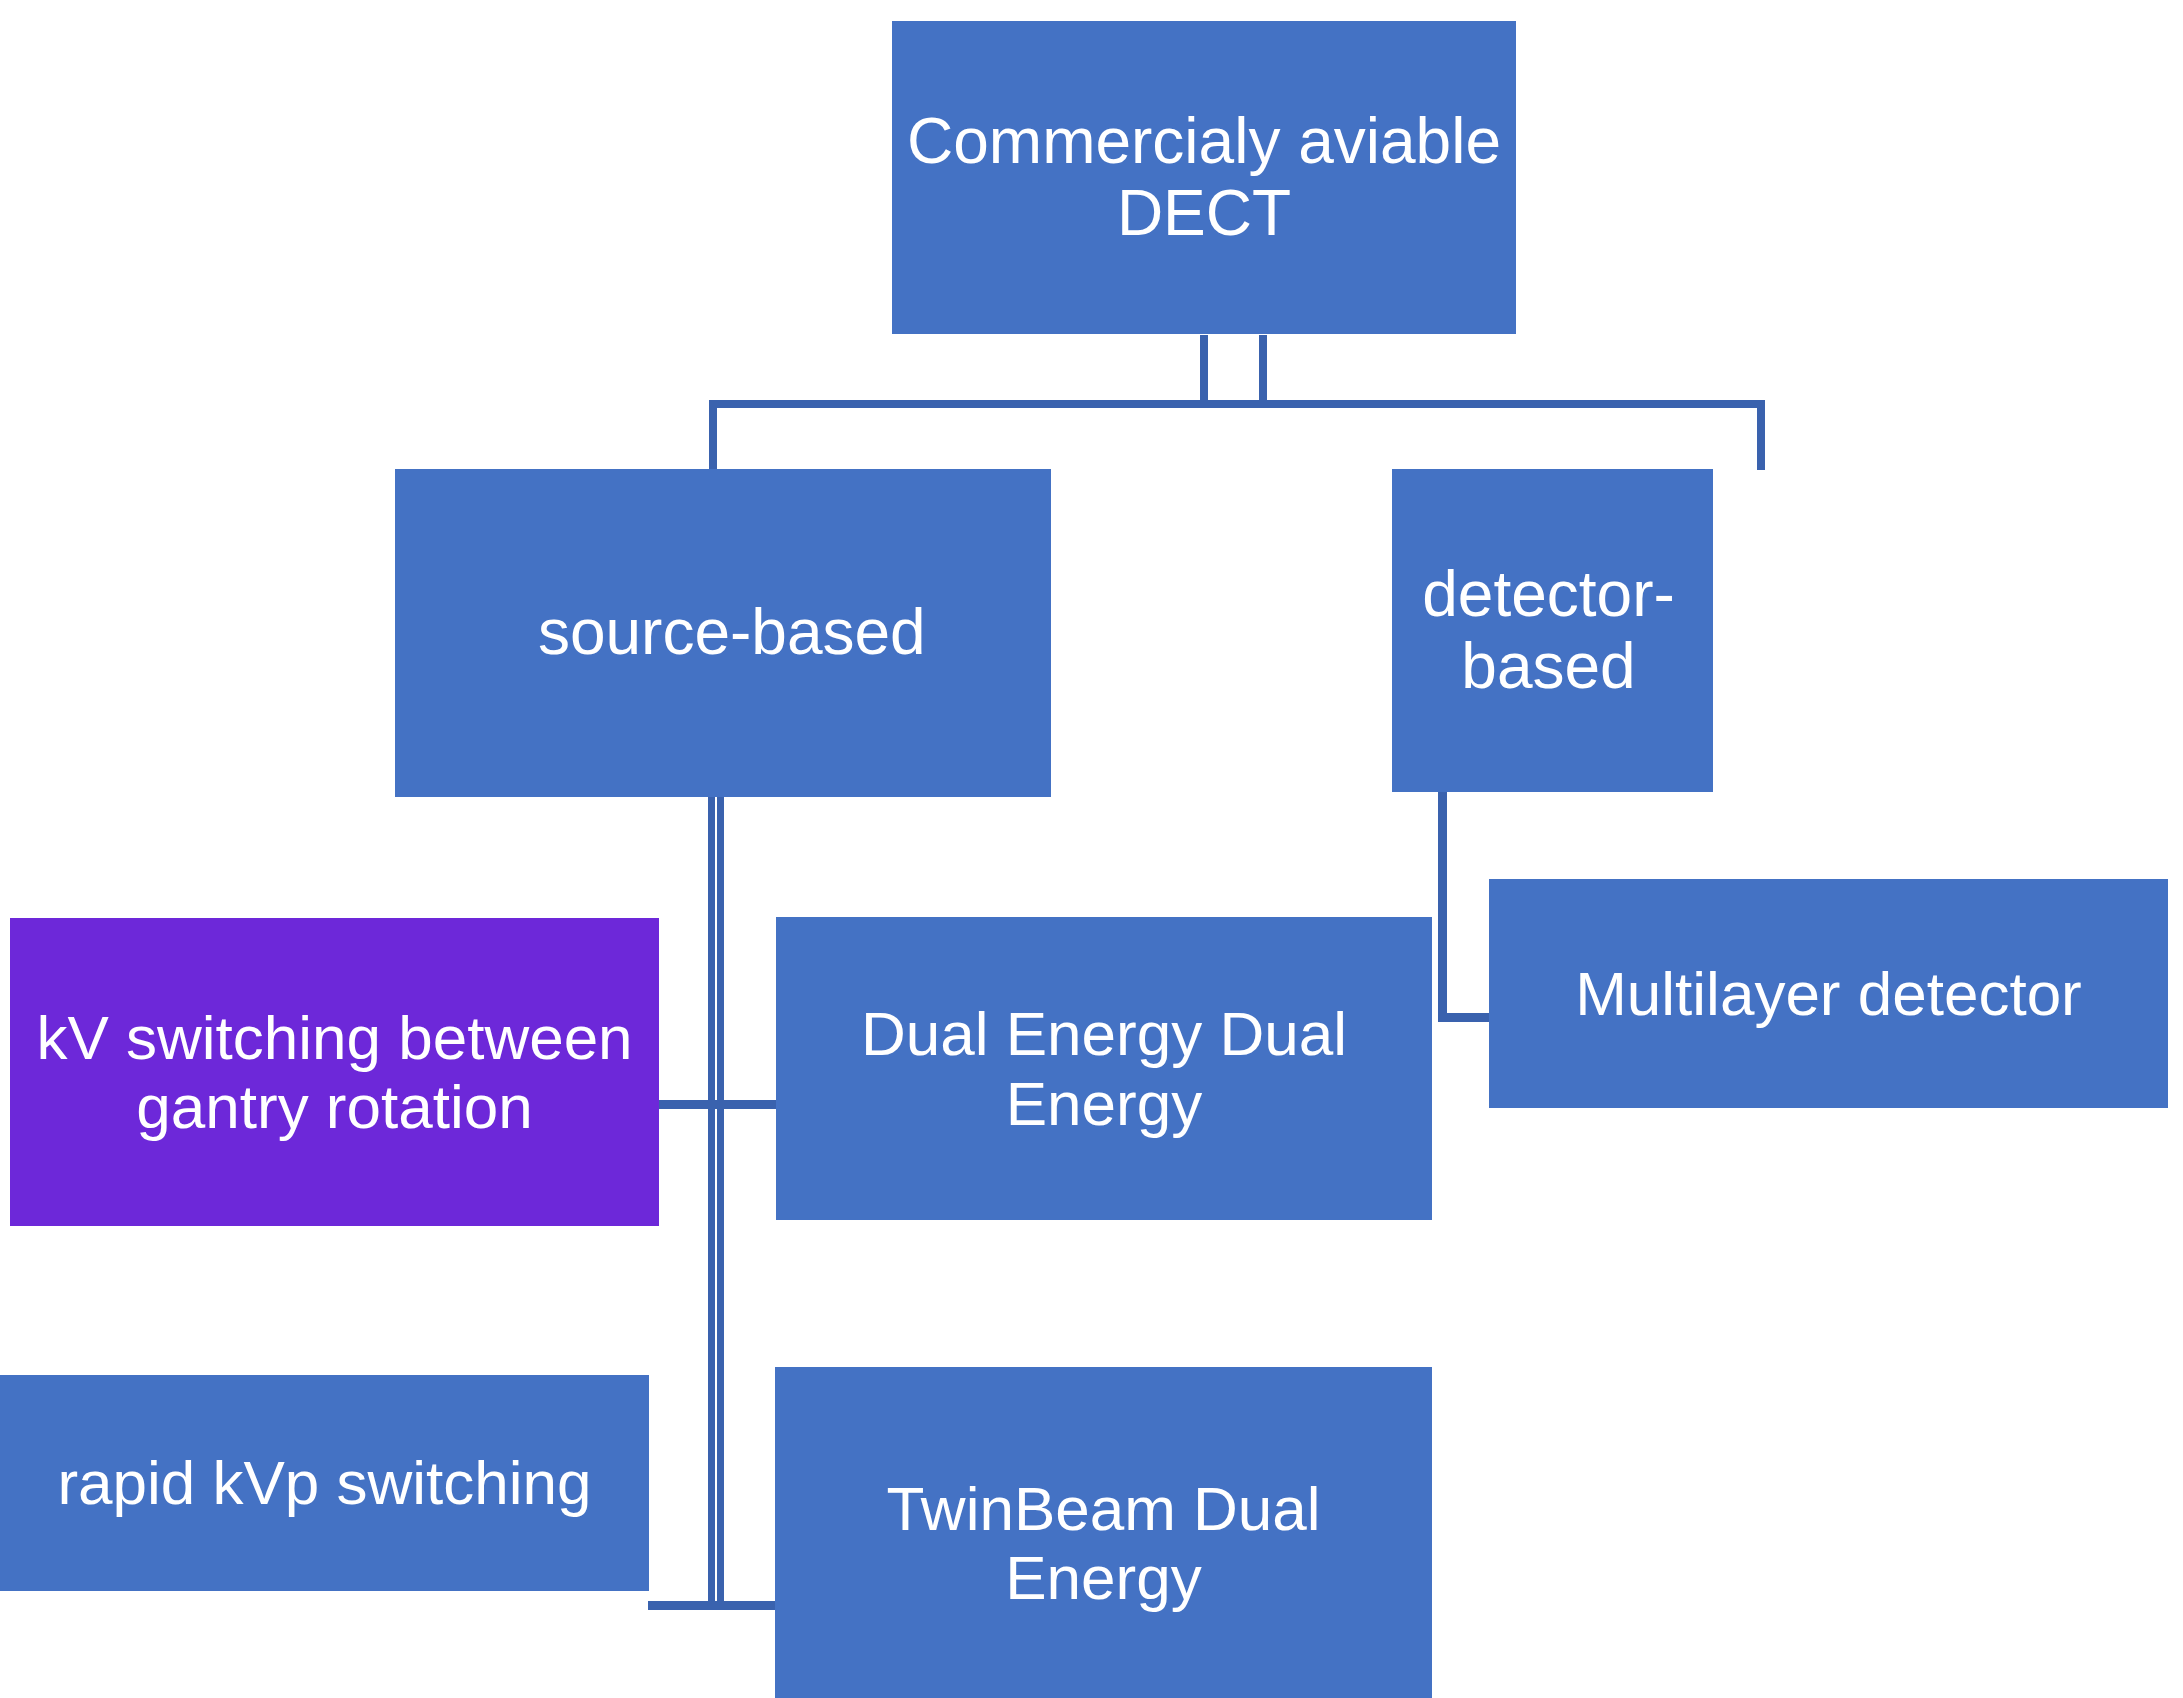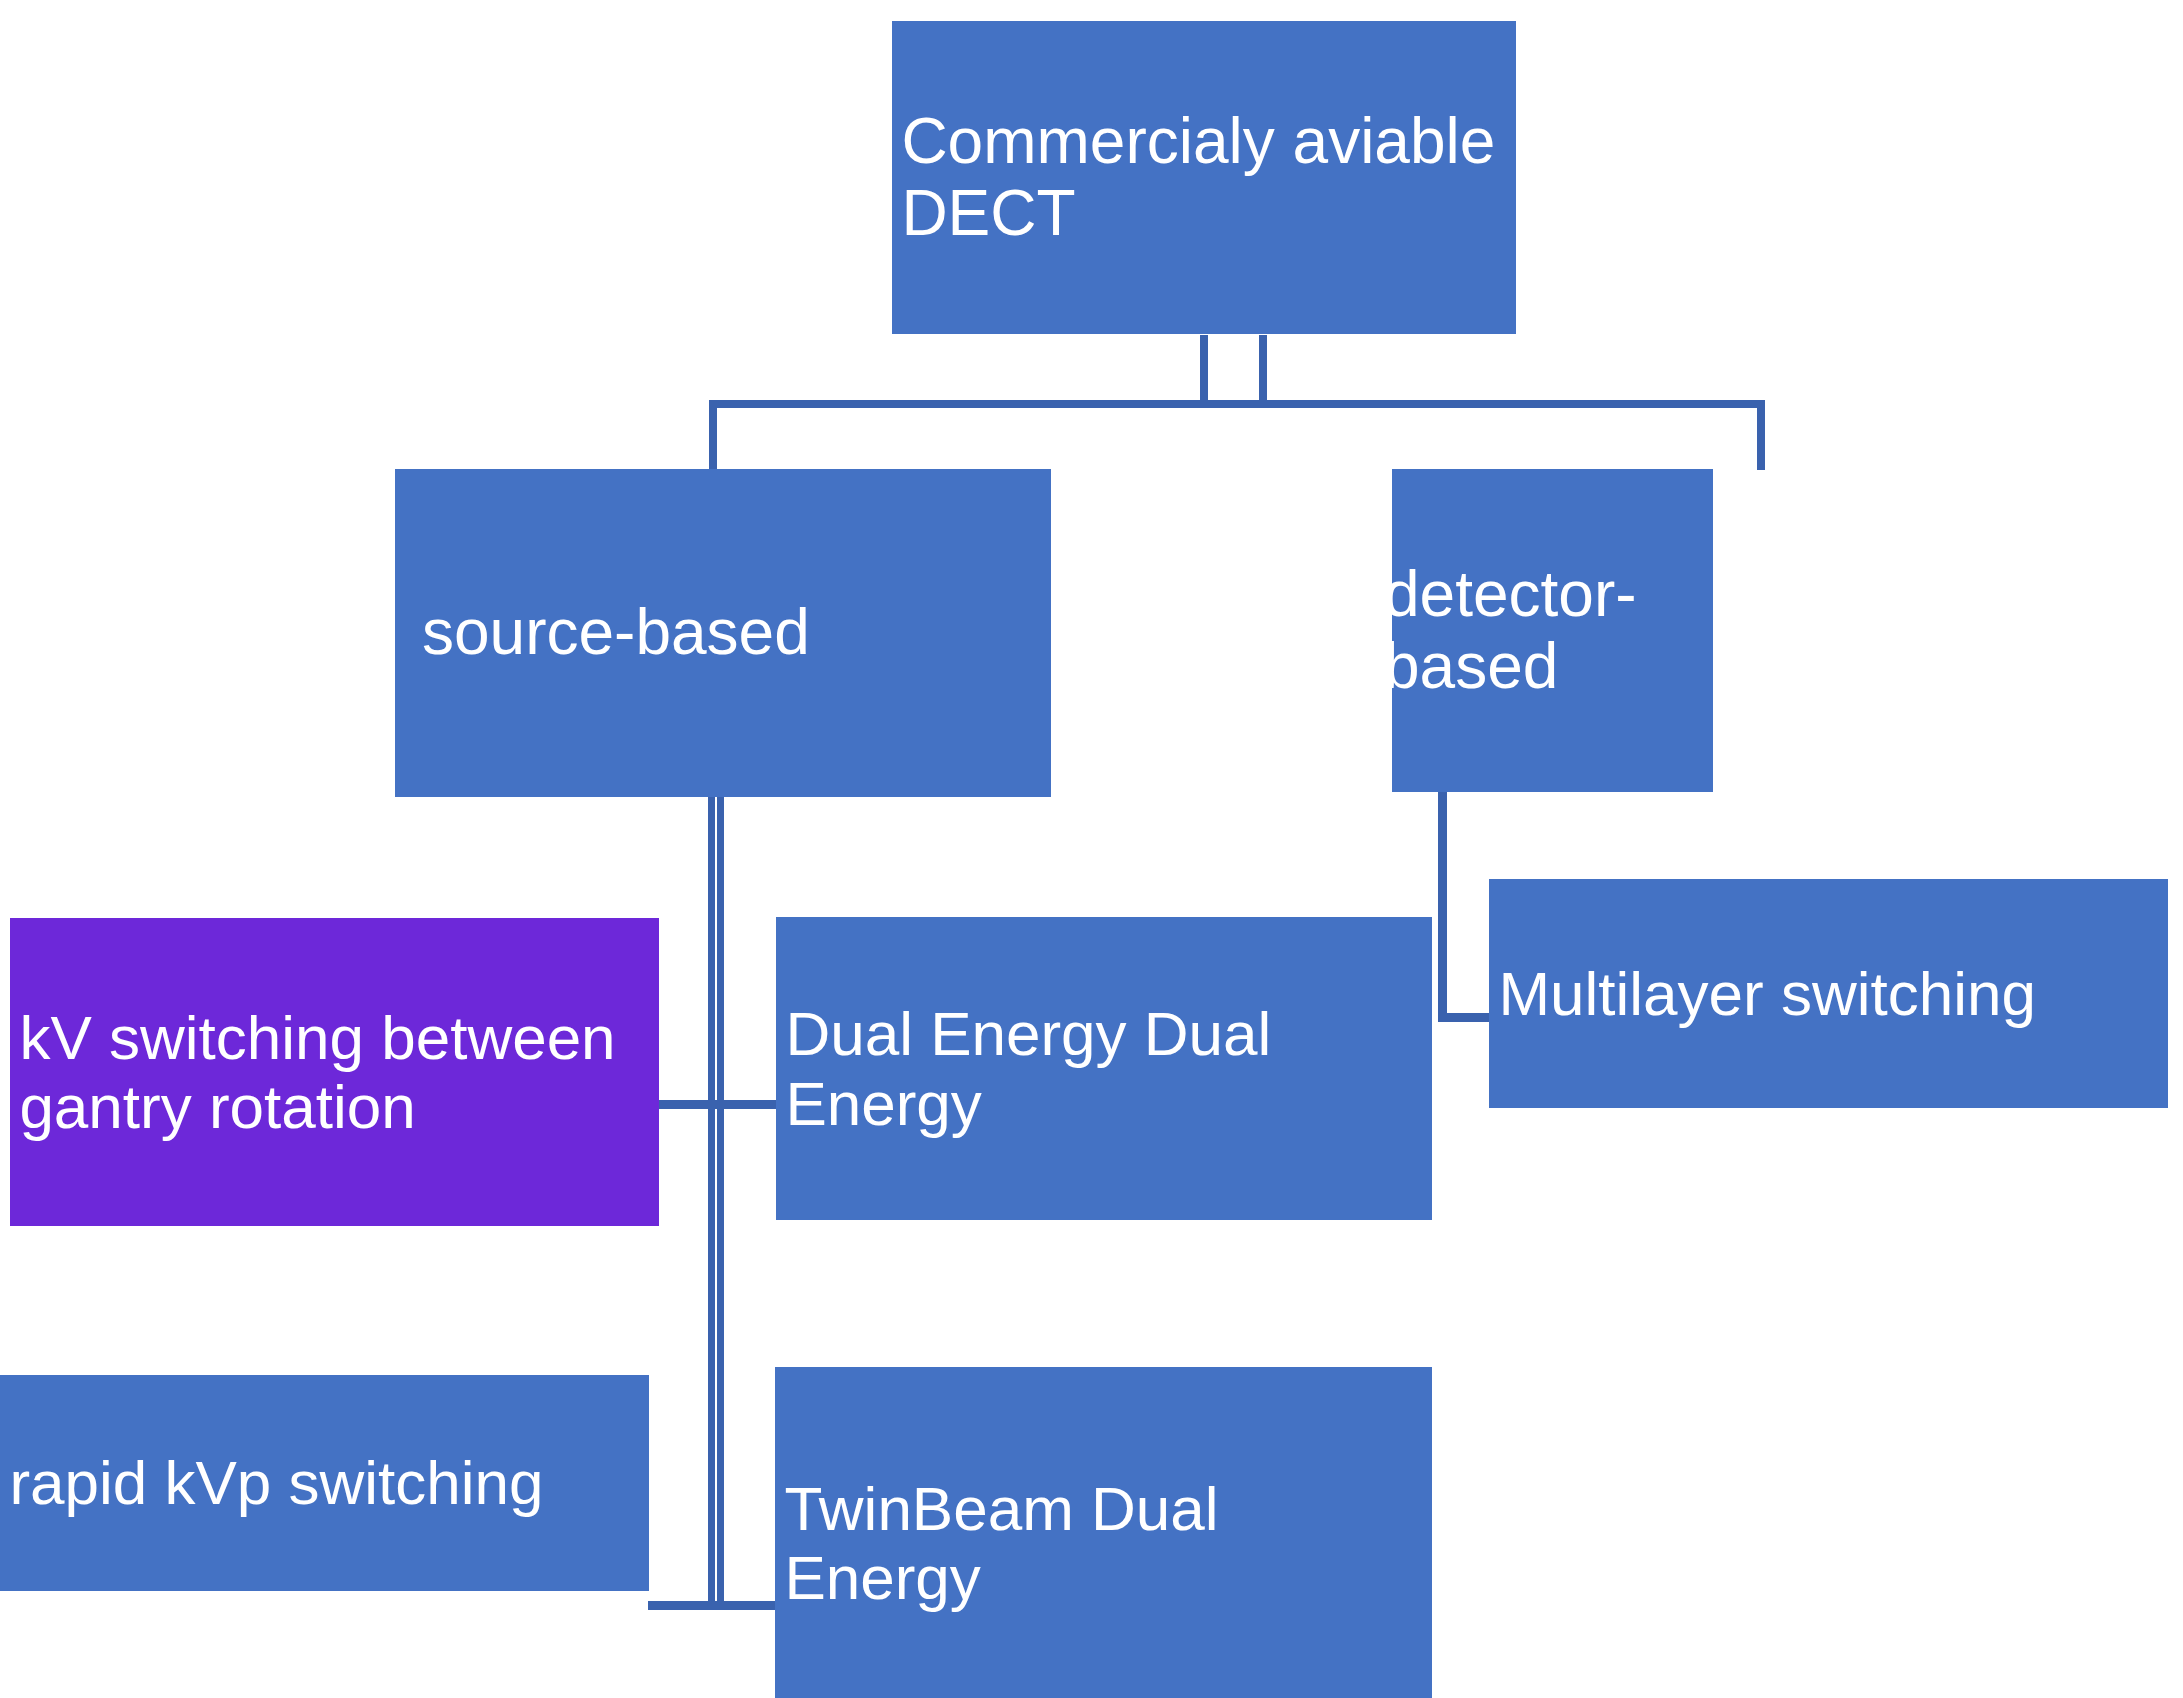--- a/index.html
+++ b/index.html
@@ -16,21 +16,21 @@
     overflow: hidden;
     font-family: "Liberation Sans", "DejaVu Sans", sans-serif;
   }
   .node {
     position: absolute;
     background: #4472C4;
     color: #ffffff;
     display: flex;
     align-items: center;
     justify-content: center;
-    text-align: left;
+    text-align: center;
     line-height: 1.12;
     font-weight: 400;
     box-sizing: border-box;
     padding: 2.7px 9.4px;
     -webkit-font-smoothing: antialiased;
   }
   .node .label {
     display: block;
     width: 100%;
   }
@@ -99,21 +99,21 @@
 
   <div class="node" id="node-kvswitch" style="background: #6d28d9; color: rgb(255, 255, 255);">
     <span class="label">kV switching between gantry rotation</span>
   </div>
 
   <div class="node" id="node-dsde" style="background: rgb(68, 114, 196); color: rgb(255, 255, 255);">
     <span class="label">Dual Energy Dual Energy</span>
   </div>
 
   <div class="node" id="node-multilayer" style="background: rgb(68, 114, 196); color: rgb(255, 255, 255);">
-    <span class="label">Multilayer switching</span>
+    <span class="label">Multilayer detector</span>
   </div>
 
   <div class="node" id="node-rapidkvp" style="background: rgb(68, 114, 196); color: rgb(255, 255, 255);">
     <span class="label">rapid kVp switching</span>
   </div>
 
   <div class="node" id="node-twinbeam" style="background: rgb(68, 114, 196); color: rgb(255, 255, 255);">
     <span class="label">TwinBeam Dual Energy</span>
   </div>
 

